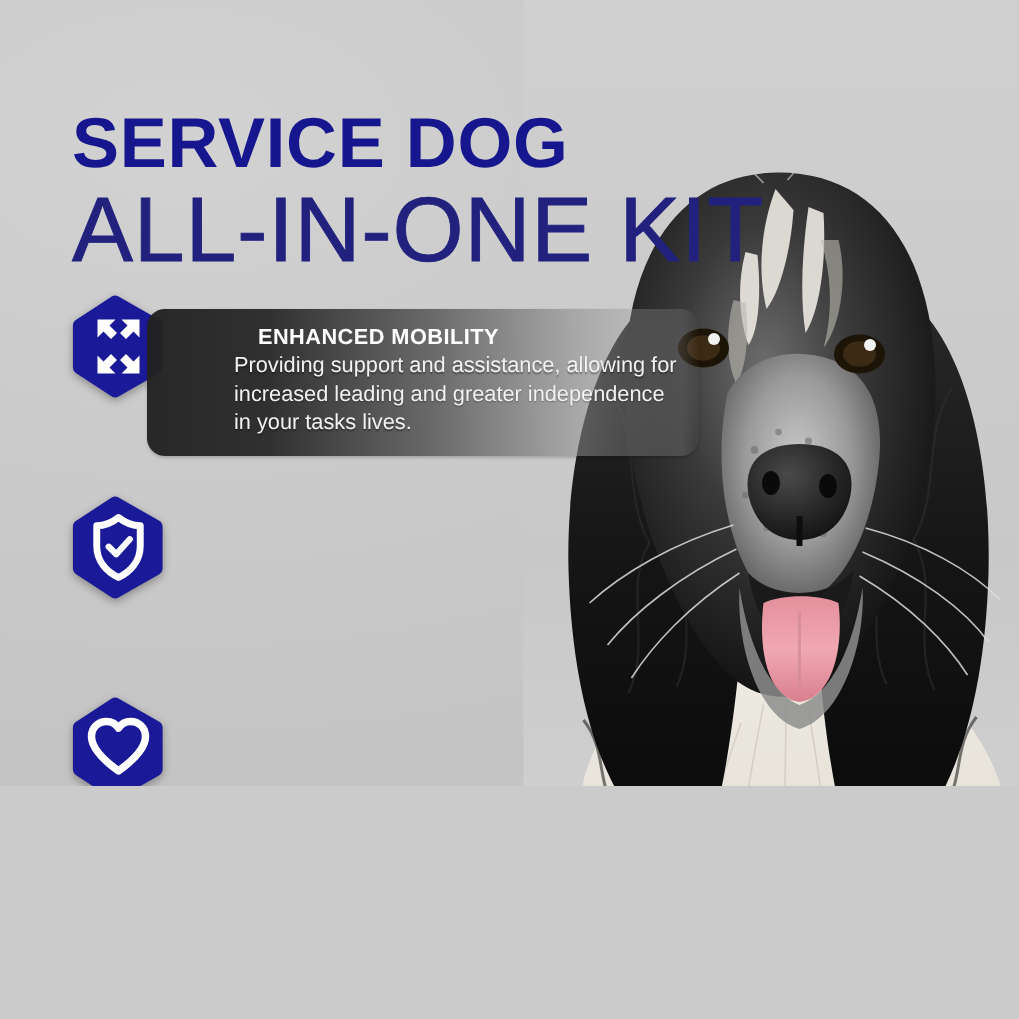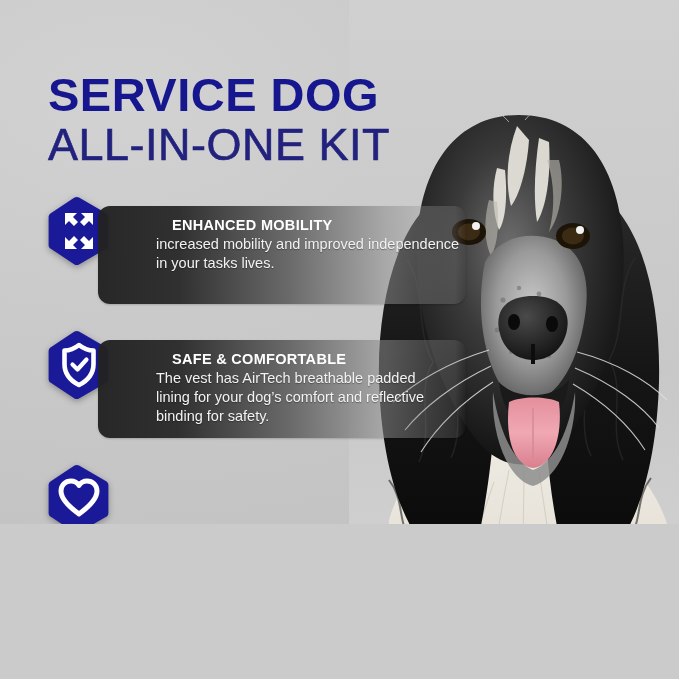--- a/index.html
+++ b/index.html
@@ -21,21 +21,21 @@
   }
   .dog{position:absolute;left:0;top:0;width:330px;height:679px;}
 
   
   .headline{position:absolute;left:48px;top:72px;width:470px;}
   .h-main{
     font-size:47px;font-weight:bold;letter-spacing:.5px;line-height:.96;
     color:#16168f;margin:0;white-space:nowrap;
   }
   .h-sub{
-    font-size:45px;font-weight:300;letter-spacing:.5px;line-height:1.05;
+    font-size:61px;font-weight:300;letter-spacing:.5px;line-height:1.05;
     color:#22227e;margin:4px 0 0 0;white-space:nowrap;
     -webkit-text-stroke:.6px #22227e;
   }
 
   
   .feature{position:absolute;left:48px;width:420px;height:116px;}
   .feature.f1{top:196px;}
   .feature.f2{top:330px;}
   .feature.f3{top:464px;}
 
@@ -233,47 +233,38 @@
         <path d="M17 17 L29 17 L25 21 L30 26 L26 30 L21 25 L17 29 Z"></path>
         <path d="M45 17 L45 29 L41 25 L36 30 L32 26 L37 21 L33 17 Z"></path>
         <path d="M17 53 L17 41 L21 45 L26 40 L30 44 L25 49 L29 53 Z"></path>
         <path d="M45 53 L33 53 L37 49 L32 44 L36 40 L41 45 L45 41 Z"></path>
       </g>
     </svg>
     <div class="panel">
       <div class="txt">
         <p class="f-title">ENHANCED MOBILITY</p>
         <p class="f-body">
-          <span>increased mobility and improved independence</span>
+          <span>Providing support and assistance, allowing for</span>
+          <span>increased leading and greater independence</span>
           <span>in your tasks lives.</span>
         </p>
       </div>
     </div>
   </div>
 
   <div class="feature f2">
     <svg class="hex" viewBox="0 0 62 70">
       <path d="M31 1.6 L58.2 17.2 C59.6 18 60.4 19.5 60.4 21.1 L60.4 48.9
                C60.4 50.5 59.6 52 58.2 52.8 L31 68.4 C29.6 69.2 27.9 69.2 26.5 68.4
                L2.8 52.8 C1.4 52 0.6 50.5 0.6 48.9 L0.6 21.1
                C0.6 19.5 1.4 18 2.8 17.2 L26.5 1.6 C27.9 0.8 29.6 0.8 31 1.6 Z" fill="#1a1a99"></path>
       <path d="M31 15 C 26 19 21 20.5 16.5 20.5 L16.5 34 C 16.5 44 23 51 31 55
                C 39 51 45.5 44 45.5 34 L45.5 20.5 C 41 20.5 36 19 31 15 Z" fill="none" stroke="#ffffff" stroke-width="4.6" stroke-linejoin="round"></path>
       <path d="M24.5 34.5 L29.5 39.5 L38.5 29.5" fill="none" stroke="#ffffff" stroke-width="4.2" stroke-linecap="round" stroke-linejoin="round"></path>
     </svg>
-    <div class="panel">
-      <div class="txt">
-        <p class="f-title">SAFE &amp; COMFORTABLE</p>
-        <p class="f-body">
-          <span>The vest has AirTech breathable padded</span>
-          <span>lining for your dog’s comfort and reflective</span>
-          <span>binding for safety.</span>
-        </p>
-      </div>
-    </div>
   </div>
 
   <div class="feature f3">
     <svg class="hex" viewBox="0 0 62 70">
       <path d="M31 1.6 L58.2 17.2 C59.6 18 60.4 19.5 60.4 21.1 L60.4 48.9
                C60.4 50.5 59.6 52 58.2 52.8 L31 68.4 C29.6 69.2 27.9 69.2 26.5 68.4
                L2.8 52.8 C1.4 52 0.6 50.5 0.6 48.9 L0.6 21.1
                C0.6 19.5 1.4 18 2.8 17.2 L26.5 1.6 C27.9 0.8 29.6 0.8 31 1.6 Z" fill="#1a1a99"></path>
       <path d="M31 50 C 20 42 13 34.5 13 27 C 13 21 17.5 17 23 17
                C 26.5 17 29.3 18.8 31 21.4 C 32.7 18.8 35.5 17 39 17

